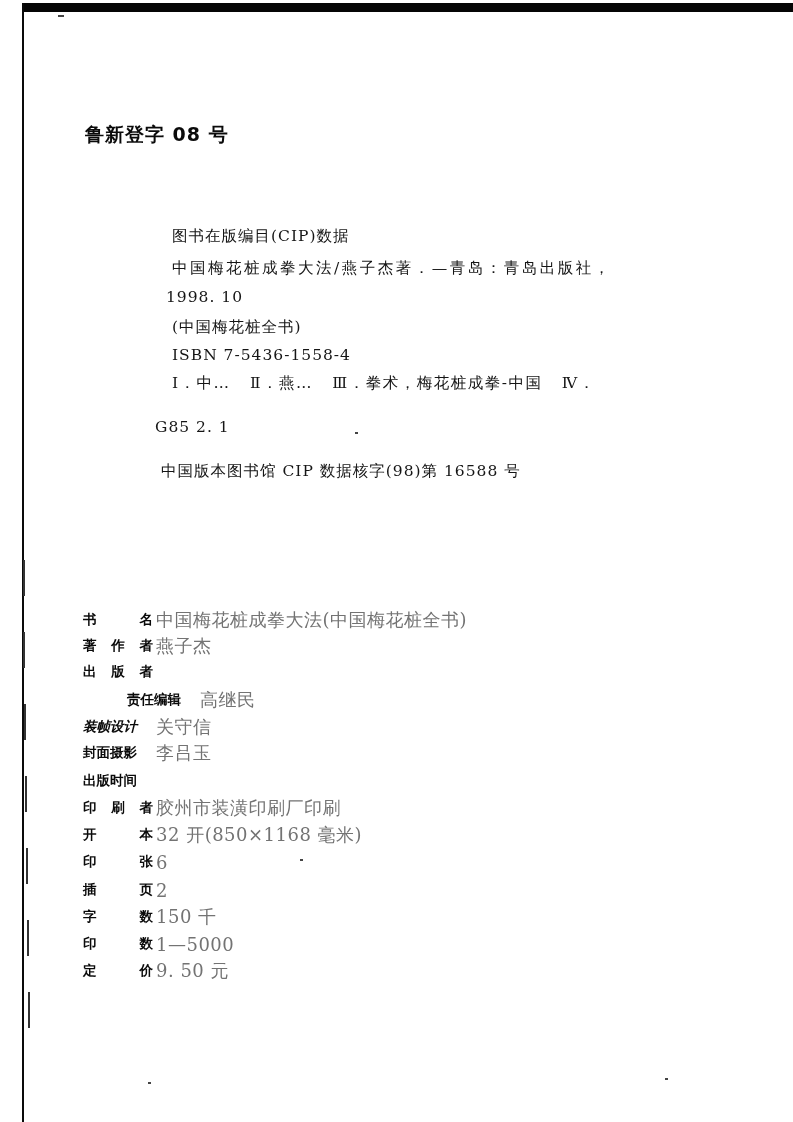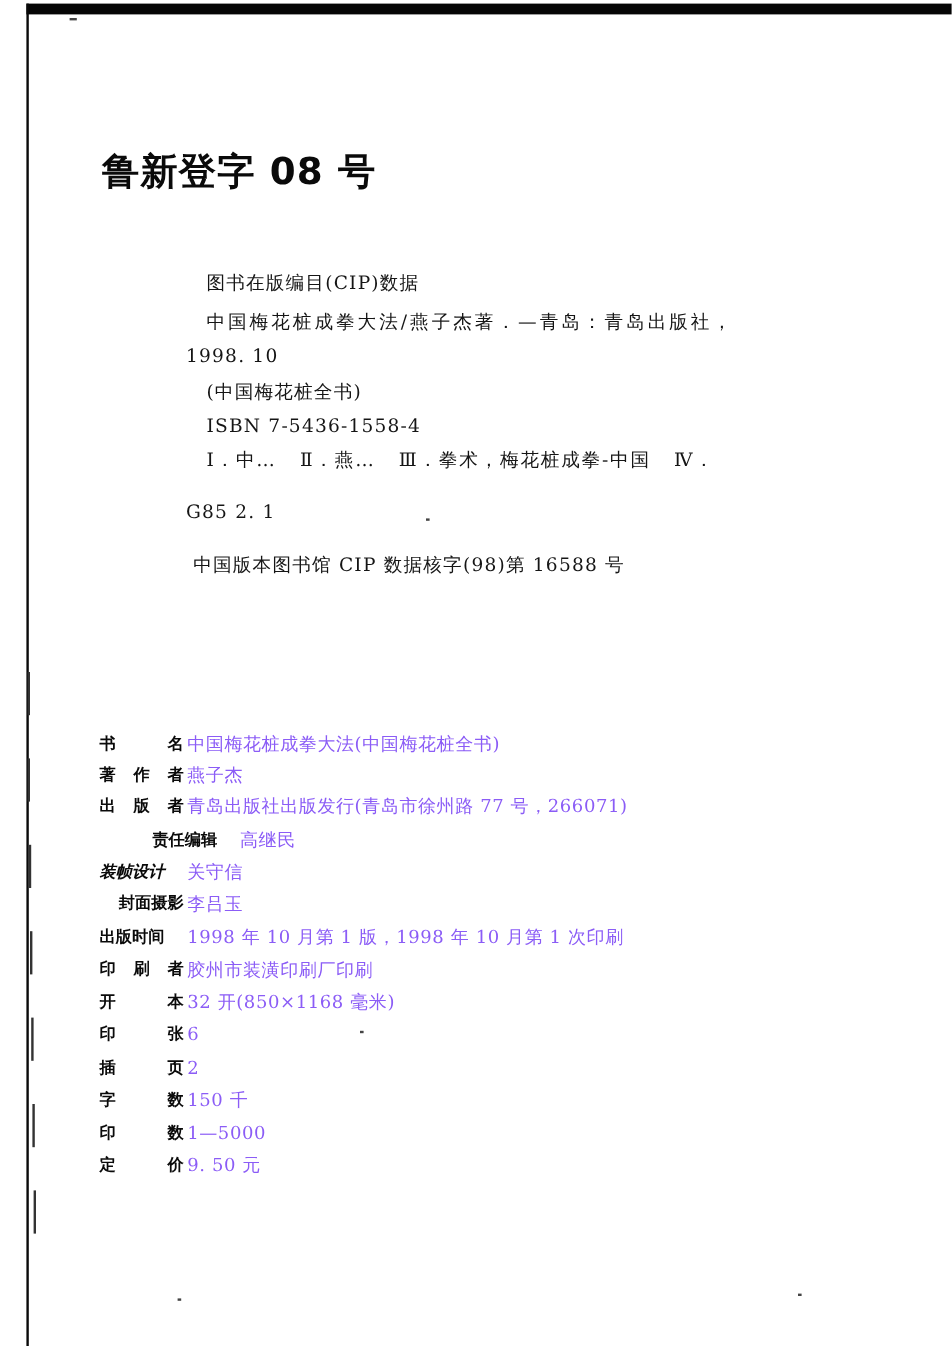--- a/index.html
+++ b/index.html
@@ -41,21 +41,21 @@
       width: 3px;
       height: 2px;
       background: #444444;
     }
     .reg-number {
       position: absolute;
       left: 85px;
       top: 122px;
       font-family: "DejaVu Sans", "Liberation Sans", sans-serif;
       font-weight: bold;
-      font-size: 31px;
+      font-size: 19px;
       letter-spacing: 1px;
       color: #0a0a0a;
     }
     .cip-block {
       position: absolute;
       left: 0;
       top: 0;
     }
     .cip-line {
       position: absolute;
@@ -84,22 +84,22 @@
       font-size: 13.5px;
       color: #0a0a0a;
       display: flex;
       justify-content: space-between;
     }
     .colophon-label span {
       display: inline-block;
     }
     .colophon-value {
       margin-left: 3px;
-      font-size: 15px;
-      color: #8b5cf6;
+      font-size: 18px;
+      color: #737373;
       letter-spacing: 0.5px;
     }
   </style>
 </head>
 <body>
 
 <div class="top-band"></div>
 <div class="left-rule"></div>
 <div class="scan-dash" style="left:23px;top:560px;height:36px;"></div>
 <div class="scan-dash" style="left:23px;top:632px;height:36px;"></div>
@@ -112,21 +112,21 @@
 <div class="speck" style="left:355px;top:432px;"></div>
 <div class="speck" style="left:300px;top:859px;"></div>
 <div class="speck" style="left:148px;top:1082px;"></div>
 <div class="speck" style="left:665px;top:1078px;"></div>
 
 <div class="reg-number">鲁新登字 08 号</div>
 
 <div class="cip-block">
   <div class="cip-line" style="left:172px;top:226px;">图书在版编目(CIP)数据</div>
   <div class="cip-line" style="left:172px;top:258px;letter-spacing:2.5px;">中国梅花桩成拳大法/燕子杰著．—青岛：青岛出版社，</div>
-  <div class="cip-line" style="left:155px;top:288px;">1998. 10</div>
+  <div class="cip-line" style="left:166px;top:288px;">1998. 10</div>
   <div class="cip-line" style="left:172px;top:317px;">(中国梅花桩全书)</div>
   <div class="cip-line" style="left:172px;top:346px;">ISBN 7-5436-1558-4</div>
   <div class="cip-line" style="left:172px;top:373px;white-space:pre;letter-spacing:1.5px;">Ⅰ．中…   Ⅱ．燕…   Ⅲ．拳术，梅花桩成拳-中国   Ⅳ．</div>
   <div class="cip-line" style="left:155px;top:418px;">G85 2. 1</div>
   <div class="cip-line" style="left:161px;top:461px;">中国版本图书馆 CIP 数据核字(98)第 16588 号</div>
 </div>
 
 <div class="colophon" id="colophon">
     <div class="colophon-row" style="top: 0px;">
       <div class="colophon-label">
@@ -142,45 +142,43 @@
         <span>者</span>
       </div>
       <div class="colophon-value">燕子杰</div>
     </div>
     <div class="colophon-row" style="top: 52px;">
       <div class="colophon-label">
         <span>出</span>
         <span>版</span>
         <span>者</span>
       </div>
-      <div class="colophon-value">青岛出版社出版发行(青岛市徐州路 77 号，266071)</div>
     </div>
     <div class="colophon-row" style="top: 80px; margin-left: 44px;">
       <div class="colophon-label" style="justify-content: flex-start;">
         <span>责任编辑</span>
       </div>
       <div class="colophon-value">高继民</div>
     </div>
     <div class="colophon-row" style="top: 107px;">
       <div class="colophon-label" style="justify-content: flex-start; font-style: italic;">
         <span>装帧设计</span>
       </div>
       <div class="colophon-value">关守信</div>
     </div>
     <div class="colophon-row" style="top: 133px;">
-      <div class="colophon-label" style="justify-content: flex-end;">
+      <div class="colophon-label" style="justify-content: flex-start;">
         <span>封面摄影</span>
       </div>
       <div class="colophon-value">李吕玉</div>
     </div>
     <div class="colophon-row" style="top: 161px;">
       <div class="colophon-label" style="justify-content: flex-start;">
         <span>出版时间</span>
       </div>
-      <div class="colophon-value">1998 年 10 月第 1 版，1998 年 10 月第 1 次印刷</div>
     </div>
     <div class="colophon-row" style="top: 188px;">
       <div class="colophon-label">
         <span>印</span>
         <span>刷</span>
         <span>者</span>
       </div>
       <div class="colophon-value">胶州市装潢印刷厂印刷</div>
     </div>
     <div class="colophon-row" style="top: 215px;">

